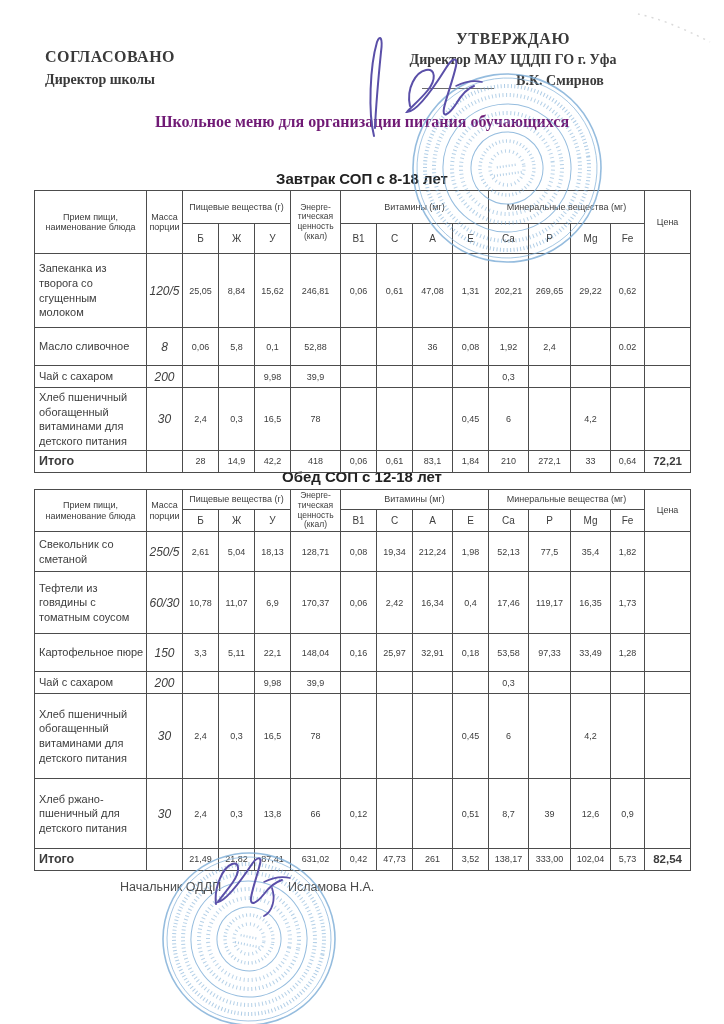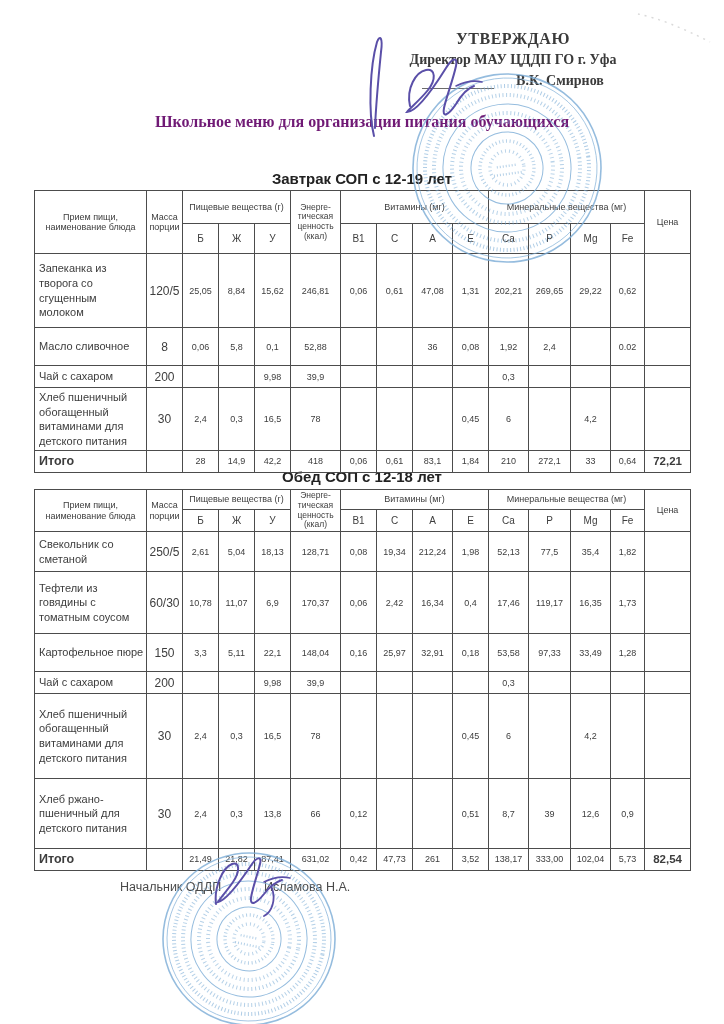--- a/index.html
+++ b/index.html
@@ -30,21 +30,21 @@
     font-family:"Liberation Sans", sans-serif; color:#3d3d3d; }
   table.menu.breakfast { top:190px; }
   table.menu.lunch { top:489px; }
   table.menu th, table.menu td { border:1px solid #4c4c4c; vertical-align:middle; text-align:center; overflow:hidden; }
   table.menu { border:1.5px solid #404040; }
   table.menu th { font-weight:normal; font-size:9px; line-height:1.15; padding:1px;margin-left:40px; }
   table.menu th.sub { font-size:10px; }
   table.menu th.th-energy { font-size:8.5px; line-height:1.12; }
   table.menu td { font-size:9px; padding:1px 2px; }
   table.menu td.c-name { text-align:left; font-size:11px; line-height:1.32; padding:2px 2px 2px 4px; }
-  table.menu td.c-mass { font-size:12px; white-space:nowrap; }
+  table.menu td.c-mass { font-size:12px; white-space:nowrap;font-style:italic; }
   table.menu td.c-price { font-size:9px;margin-left:36px; }
   
   table.breakfast thead tr:nth-child(1) { height:33px; }
   table.breakfast thead tr:nth-child(2) { height:30px; }
   table.lunch thead tr:nth-child(1) { height:20px; }
   table.lunch thead tr:nth-child(2) { height:22px; }
   
   table.breakfast tbody tr:nth-child(1) { height:74px; }
   table.breakfast tbody tr:nth-child(2) { height:38px; }
   table.breakfast tbody tr:nth-child(3) { height:22px; }
@@ -56,45 +56,49 @@
   table.lunch tbody tr:nth-child(4) { height:22px; }
   table.lunch tbody tr:nth-child(5) { height:85px; }
   table.lunch tbody tr:nth-child(6) { height:70px; }
   table.lunch tbody tr:nth-child(7) { height:18px; }
   tr.total-row td { border-top:1.5px solid #404040; }
   tr.total-row td.c-name { font-weight:bold; font-size:12.5px; }
   tr.total-row td.c-price { font-weight:bold; font-size:11.5px; }
   
   .footer-line { position:absolute; top:880px; left:0; width:100%; font-size:12.5px; color:#4a4a4a; }
   .footer-line .pos { position:absolute; left:120px; top:0; }
-  .footer-line .nm  { position:absolute; left:264px; top:0; }
+  .footer-line .nm  { position:absolute; left:288px; top:0; }
   
   .stamp, .signature, .corner-mark { position:absolute; pointer-events:none; }
   .stamp-top { left:405px; top:66px; }
   .stamp-bottom { left:156px; top:846px; }
   .sig-top { left:352px; top:28px; }
   .sig-bottom { left:202px; top:842px; }
   .corner-mark { right:6px; top:4px; }
 </style>
 </head>
 <body>
 
 <div class="page">
 
+  <div class="approve-left">
+    <div class="l1">СОГЛАСОВАНО</div>
+    <div class="l2">Директор школы</div>
+  </div>
   <div class="approve-right">
     <div class="l1">УТВЕРЖДАЮ</div>
     <div class="l2">Директор МАУ ЦДДП ГО г. Уфа</div>
     <div class="l3">
       <span class="sig-underline"></span>
       <span>В.К. Смирнов</span>
     </div>
   </div>
 
   <div class="doc-title">Школьное меню для организации питания обучающихся</div>
-  <div class="tbl-title breakfast">Завтрак СОП с 12-19 лет</div>
+  <div class="tbl-title breakfast">Завтрак СОП с 8-18 лет</div>
   <div class="tbl-title lunch">Обед СОП с 12-18 лет</div>
 
   <table class="menu breakfast">
     <colgroup>
       <col style="width:112px">
         <col style="width:36px">
         <col style="width:36px">
         <col style="width:36px">
         <col style="width:36px">
       <col style="width:50px">

